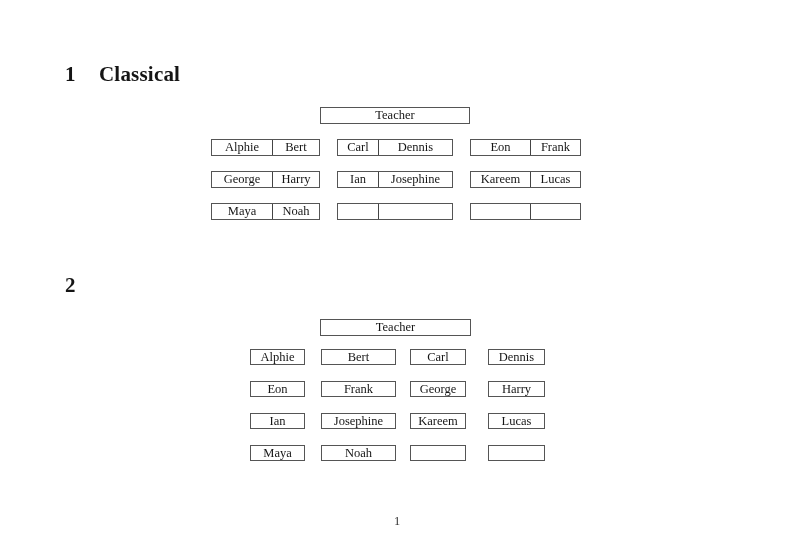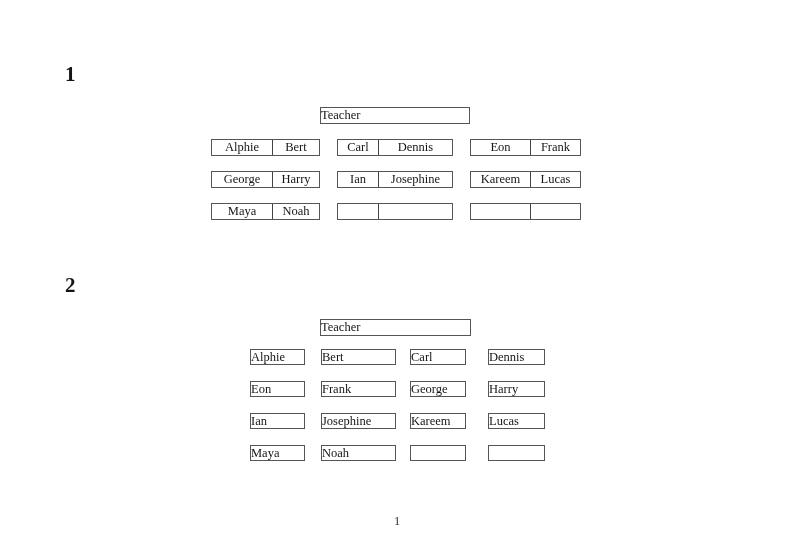--- a/index.html
+++ b/index.html
@@ -21,20 +21,21 @@
     line-height:23px;
     color:#151515;
     letter-spacing:0.2px;
   }
   .heading .hnum{display:inline-block;width:34px;}
   .box{
     position:absolute;
     border:1px solid #555;
     box-sizing:border-box;
     background:#fff;
+    text-align:center;
     font-size:12.5px;
     line-height:15px;
     color:#151515;
   }
   .teacher{height:17px;}
   .desk{
     position:absolute;
     display:flex;
     border:1px solid #555;
     box-sizing:border-box;
@@ -67,20 +68,21 @@
   .cB{width:116px;} .cB .first{width:41px;}
   .cC{width:111px;} .cC .first{width:60px;}
 </style>
 </head>
 <body>
 
 <div class="page">
 
   <h2 class="heading" style="top:63px;">
     <span class="hnum">1</span>
+    <span class="htitle">Classical</span>
   </h2>
 
   <div class="box teacher" style="left:320px;top:107px;width:150px;">Teacher</div>
 
   <div class="desk cA" style="left:211px;top:139px;">
     <span class="cell first">Alphie</span>
     <span class="cell second">Bert</span>
   </div>
   <div class="desk cB" style="left:337px;top:139px;">
     <span class="cell first">Carl</span>

